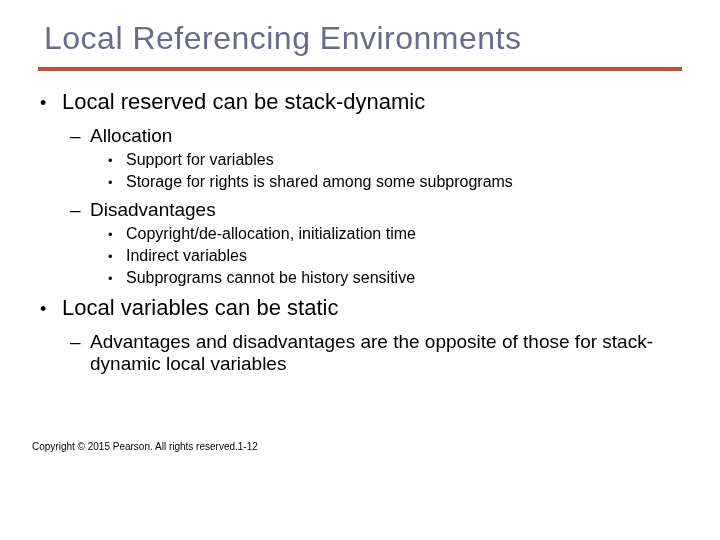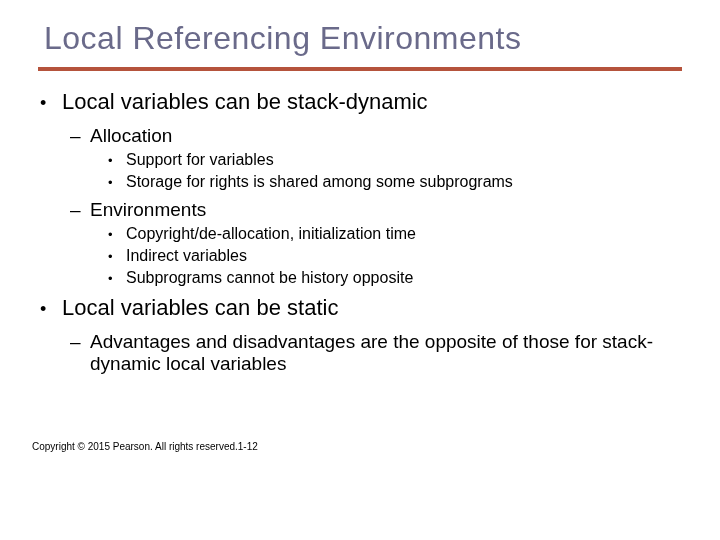--- a/index.html
+++ b/index.html
@@ -65,54 +65,54 @@
 <body>
 
 <div class="slide">
   <div class="title">Local Referencing Environments</div>
   <div class="rule"></div>
 
   <div class="content">
 
     <div class="lvl1">
       <span class="b">•</span>
-      <span class="t">Local variables can be stack-dynamic</span>
+      <span class="t">Local reserved can be stack-dynamic</span>
     </div>
 
     <div class="lvl2block">
       <div class="lvl2">
         <span class="b">–</span>
         <span class="t">Allocation</span>
       </div>
       <div class="lvl3">
         <span class="b">•</span>
         <span class="t">Support for variables</span>
       </div>
       <div class="lvl3">
         <span class="b">•</span>
         <span class="t">Storage for rights is shared among some subprograms</span>
       </div>
     </div>
 
     <div class="lvl2block">
       <div class="lvl2">
         <span class="b">–</span>
-        <span class="t">Environments</span>
+        <span class="t">Disadvantages</span>
       </div>
       <div class="lvl3">
         <span class="b">•</span>
         <span class="t">Copyright/de-allocation, initialization time</span>
       </div>
       <div class="lvl3">
         <span class="b">•</span>
         <span class="t">Indirect variables</span>
       </div>
       <div class="lvl3">
         <span class="b">•</span>
-        <span class="t">Subprograms cannot be history opposite</span>
+        <span class="t">Subprograms cannot be history sensitive</span>
       </div>
     </div>
 
     <div class="lvl1">
       <span class="b">•</span>
       <span class="t">Local variables can be static</span>
     </div>
 
     <div class="lvl2">
       <span class="b">–</span>

